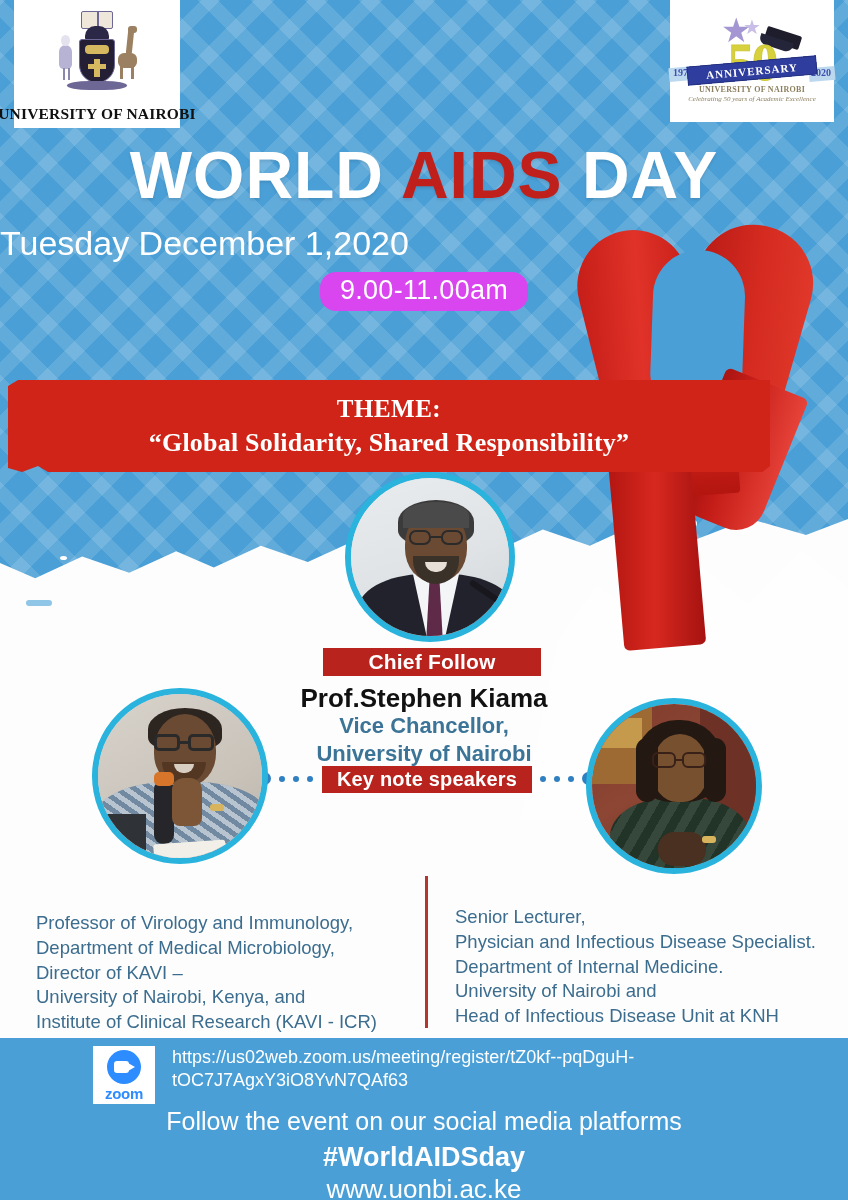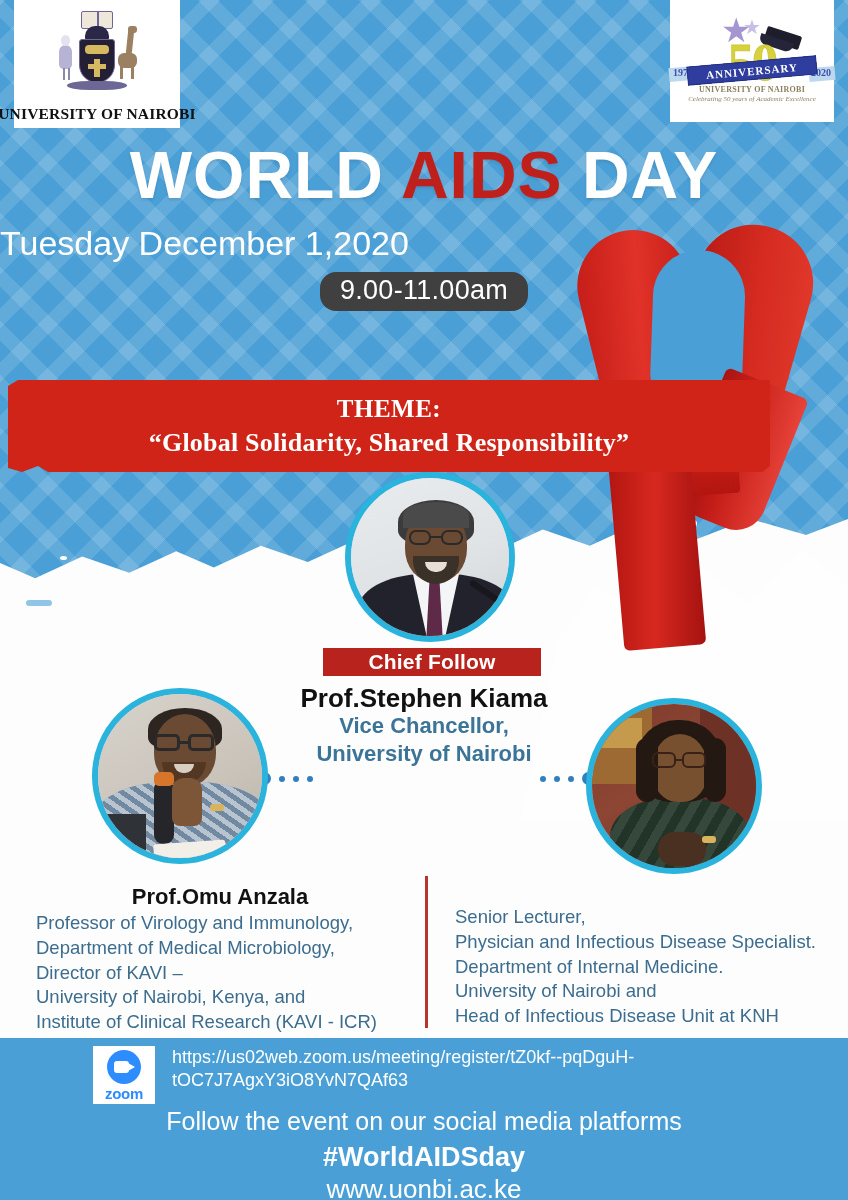--- a/index.html
+++ b/index.html
@@ -200,21 +200,21 @@
   }
   #title-main .aids { color:#c0201b; }
   #title-date {
     position:absolute; left:0; right:0; top:224px; 
     font-size:34px; color:#ffffff; letter-spacing:0px; font-weight:400;
   }
   #title-time-wrap {
     position:absolute; left:0; right:0; top:272px; text-align:center;
   }
   #title-time {
-    display:inline-block; background:#404040; color:#ffffff;
+    display:inline-block; background:#d946ef; color:#ffffff;
     font-size:27px; padding:3px 20px 5px; border-radius:16px;
     letter-spacing:.3px;
   }
 
   
   #theme-banner {
     position:absolute; left:8px; top:380px; width:762px; height:92px;
     background:#cf2417;
     clip-path:polygon(0 6px, 10px 0, 100% 0, 100% 86px, 99% 92px, 40px 92px, 30px 86px, 14px 92px, 0 88px);
     display:flex; flex-direction:column; align-items:center; justify-content:center;
@@ -428,20 +428,21 @@
     <div>Vice Chancellor,</div>
     <div>University of Nairobi</div>
   </div>
 
   <div class="dots" id="dots-left">
     <span class="d big"></span>
       <span class="d"></span>
       <span class="d"></span>
       <span class="d"></span>
   </div>
+  <div class="badge" id="badge-keynote">Key note speakers</div>
   <div class="dots" id="dots-right">
     <span class="d"></span>
       <span class="d"></span>
       <span class="d"></span>
       <span class="d big"></span>
   </div>
 
   <div class="photo" id="photo-left">
     <div class="ph-inner">
       <div class="p-bg" style="background:linear-gradient(150deg,#d8d3cb 0%,#c9c3ba 60%,#b9b3ab 100%);"></div>
@@ -482,21 +483,20 @@
       <div class="p-glass" style="left:60px;top:48px;width:24px;height:16px;border-color:#3a2118;border-radius:6px;"></div>
       <div class="p-glass" style="left:90px;top:48px;width:24px;height:16px;border-color:#3a2118;border-radius:6px;"></div>
       <div style="position:absolute;left:82px;top:55px;width:10px;height:2px;background:#3a2118;"></div>
       <div style="position:absolute;left:66px;top:128px;width:48px;height:34px;background:#4a3020;border-radius:16px;"></div>
       <div style="position:absolute;left:110px;top:132px;width:14px;height:7px;background:#d8b45c;border-radius:3px;"></div>
     </div>
   </div>
 
   <div id="divider-v"></div>
 
-  <div class="sp-name" id="name-left">Prof.Omu Anzala</div>
   <div class="sp-bio" id="bio-left">
     <div>Professor of Virology and Immunology,</div>
     <div>Department of Medical Microbiology,</div>
     <div>Director of KAVI –</div>
     <div>University of Nairobi, Kenya, and</div>
     <div>Institute of Clinical Research (KAVI - ICR)</div>
   </div>
 
   <div class="sp-bio" id="bio-right">
     <div>Senior Lecturer,</div>

